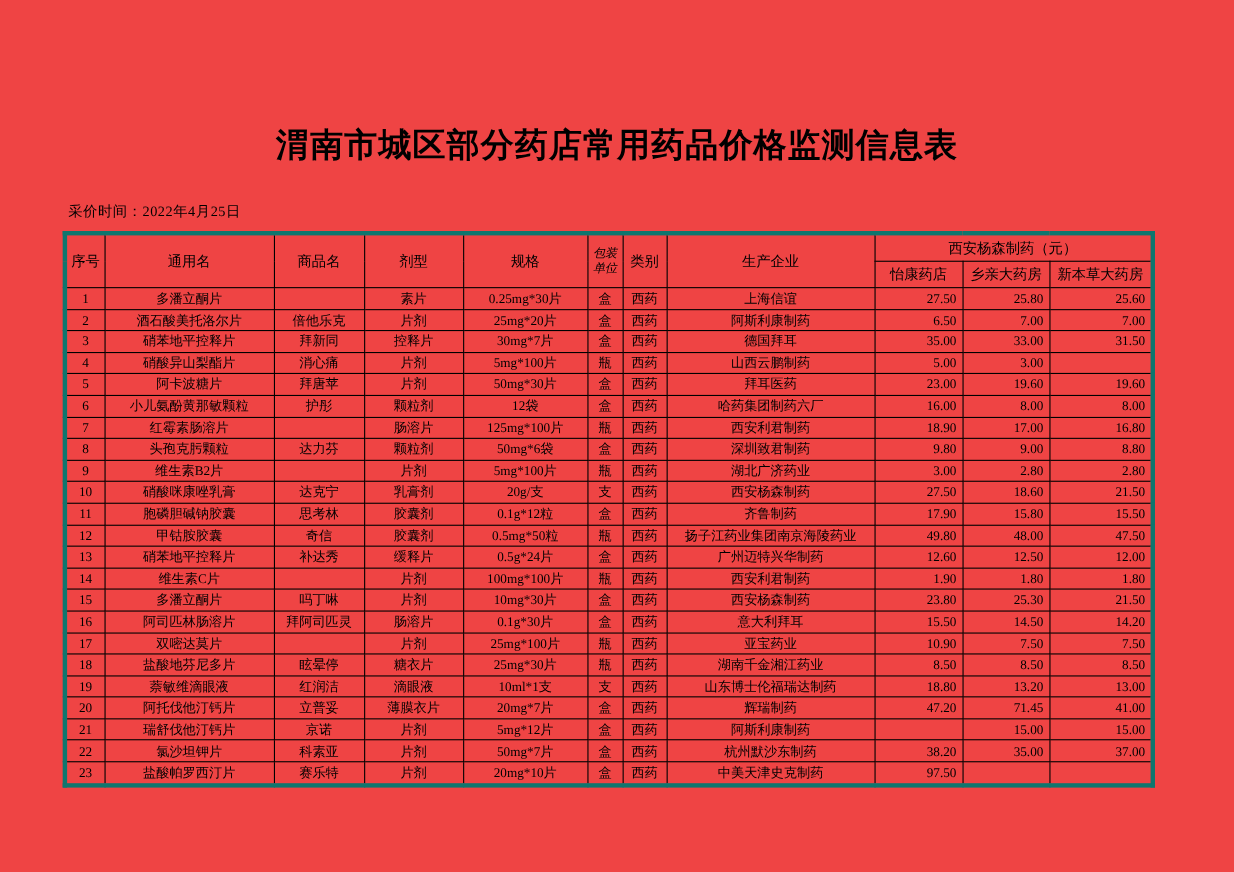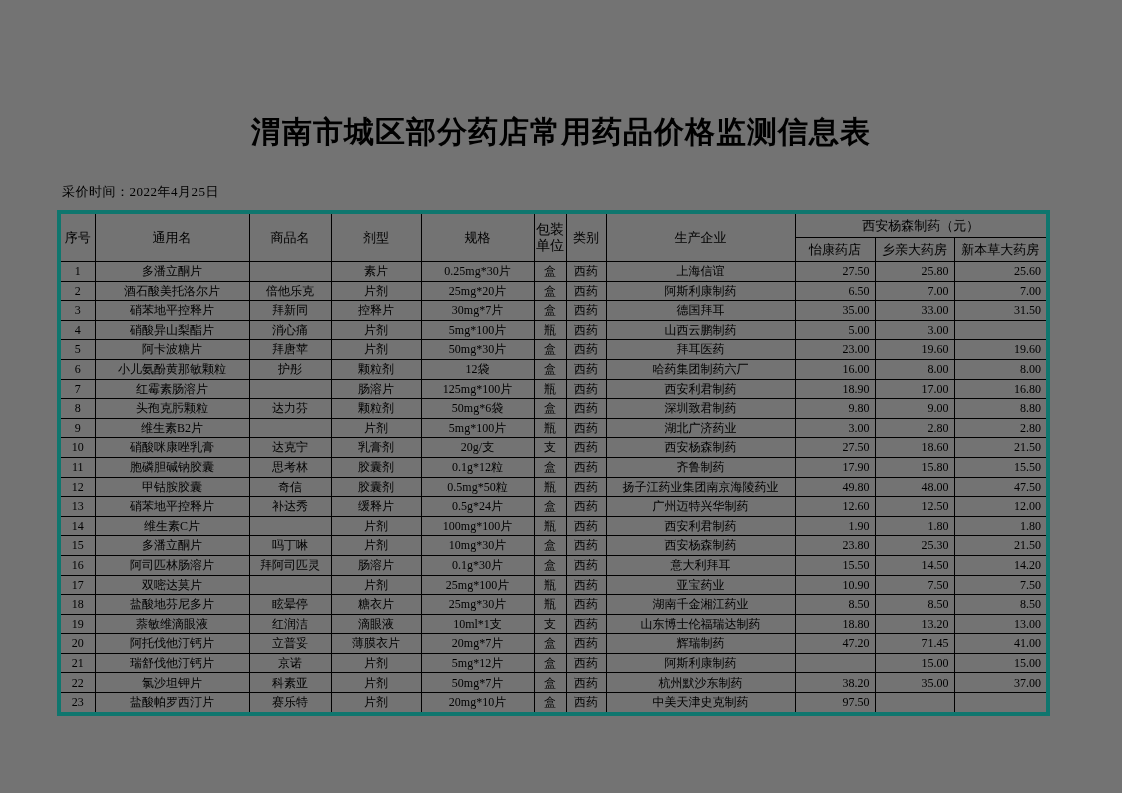--- a/index.html
+++ b/index.html
@@ -6,21 +6,21 @@
     margin: 0;
     padding: 0;
     background: #ffffff;
     font-family: "Liberation Serif", "DejaVu Serif", serif;
     color: #000;
   }
   .page {
     position: relative;
     width: 1122px;
     height: 793px;
-    background: #737373;
+    background: #ef4444;
     overflow: hidden;
   }
   .doc-title {
     position: absolute;
     top: 112px;
     left: 0;
     width: 1122px;
     text-align: center;
     font-size: 30px;
     font-weight: bold;
@@ -57,22 +57,23 @@
     line-height: 1.2;
     font-weight: normal;
   }
   table.drug-table thead th {
     font-size: 13px;
     height: 23px;
   }
   table.drug-table thead th.wrap {
     white-space: normal;
     line-height: 1.1;
-    font-size: 14px;
+    font-size: 11px;
     padding: 0 1px;
+    font-style: italic;
   }
   table.drug-table tbody td {
     height: 18.6px;
   }
   table.drug-table td.num {
     text-align: right;
     padding-right: 5px;
   }
   col.c-index        { width: 36px; }
   col.c-generic      { width: 154px; }

